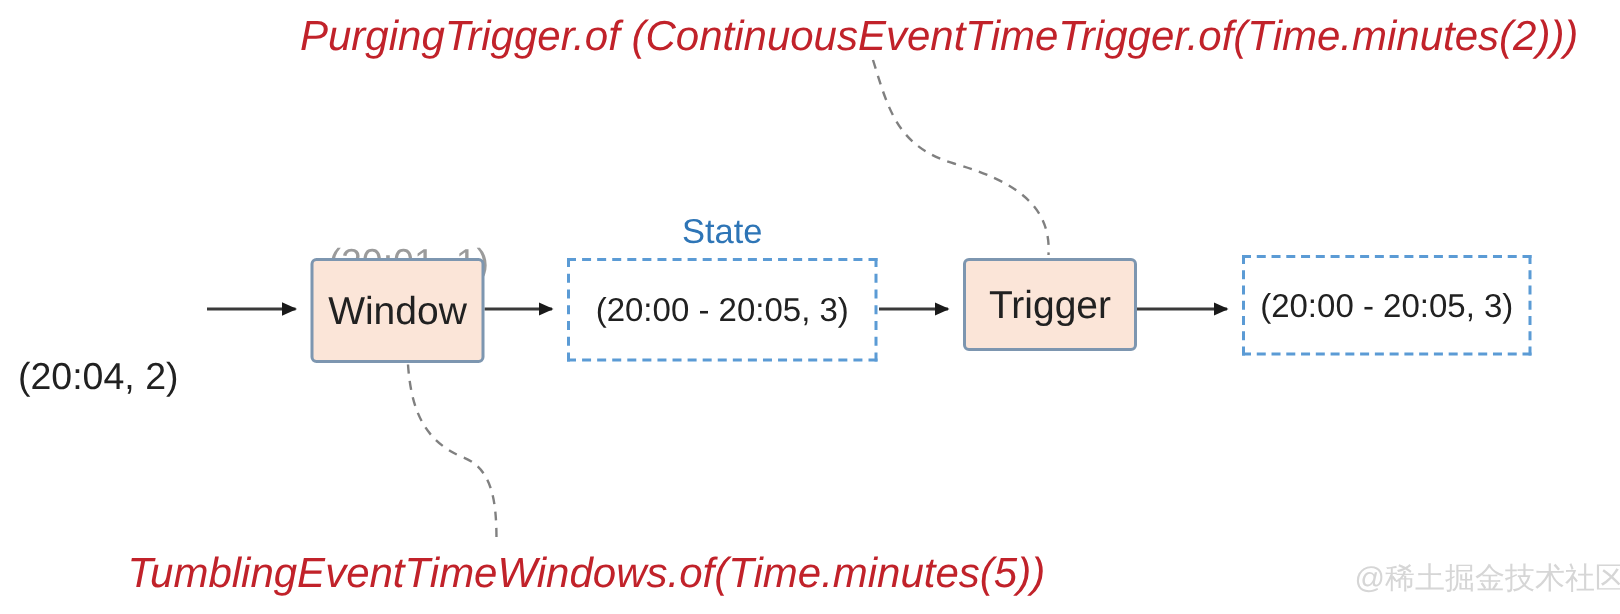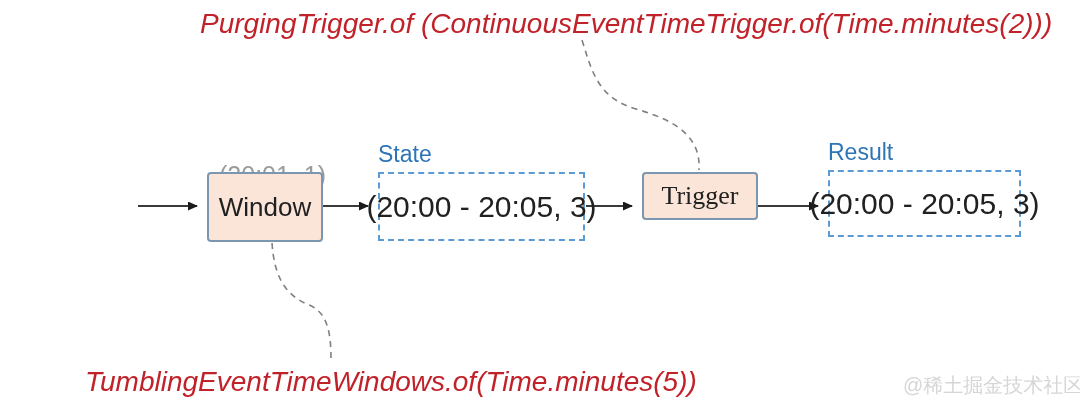--- a/index.html
+++ b/index.html
@@ -67,41 +67,42 @@
     background: #fbe5d8;
     border: 2px solid #7d96b0;
     border-radius: 4px;
     display: flex;
     align-items: center;
     justify-content: center;
     font-size: 26px;
     color: #212121;
   }
   .window-box { left: 207px; top: 172px; width: 116px; height: 70px; }
-  .trigger-box { left: 642px; top: 172px; width: 116px; height: 48px; font-family: Liberation Serif, serif; }
+  .trigger-box { left: 642px; top: 172px; width: 116px; height: 62px; }
 
   .dashed-box {
     position: absolute;
     box-sizing: border-box;
     background: #ffffff;
     border: 2px dashed #5b9bd5;
     display: flex;
     align-items: center;
     justify-content: center;
-    font-size: 30px;
+    font-size: 22px;
     color: #212121;
     white-space: nowrap;
   }
   .state-box { left: 378px; top: 172px; width: 207px; height: 69px; }
   .result-box { left: 828px; top: 170px; width: 193px; height: 67px; }
 
   .section-label {
     position: absolute;
     color: #2e75b6;
     font-size: 23px;
+    text-align: center;
   }
   .state-label { left: 378px; top: 141px; width: 207px; }
   .result-label { left: 828px; top: 139px; width: 193px; }
 
   .watermark {
     position: absolute;
     left: 903px;
     top: 372px;
     color: #d6d6d6;
     font-size: 20px;
@@ -129,36 +130,36 @@
     <path d="M272,243 C274,272 282,294 309,305 C329,313 331,336 331,361" fill="none" stroke="#808080" stroke-width="1.6" stroke-dasharray="6 5"></path>
   </svg>
 
   <div class="code-annotation annotation-top">PurgingTrigger.of (ContinuousEventTimeTrigger.of(Time.minutes(2)))</div>
 
   <div class="event-list buffered-events">
     <div>(20:01, 1)</div>
   </div>
 
   <div class="event-list incoming-events">
+    <div>(20:04, 2)</div>
   </div>
 
   <div class="node-box window-box">
     <span>Window</span>
   </div>
 
   <div class="section-label state-label">State</div>
   <div class="dashed-box state-box">
     <span>(20:00 - 20:05, 3)</span>
   </div>
 
   <div class="node-box trigger-box">
     <span>Trigger</span>
   </div>
 
-  <div class="section-label result-label">Result</div>
   <div class="dashed-box result-box">
     <span>(20:00 - 20:05, 3)</span>
   </div>
 
   <div class="code-annotation annotation-bottom">TumblingEventTimeWindows.of(Time.minutes(5))</div>
 
   <div class="watermark">@稀土掘金技术社区</div>
 
 </div>
 

